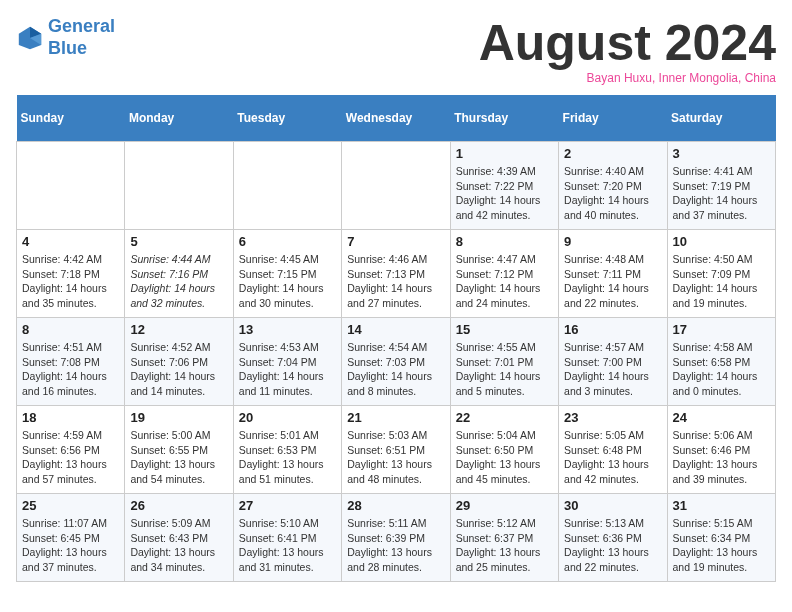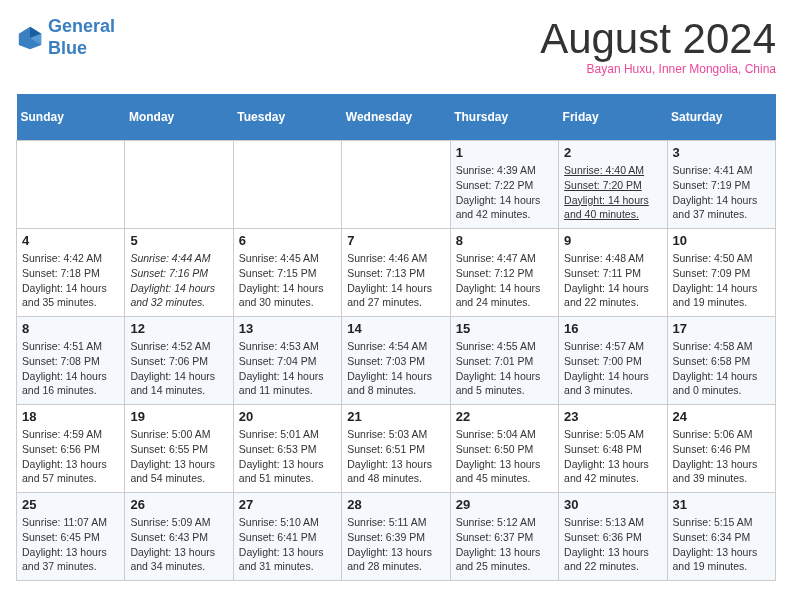--- a/index.html
+++ b/index.html
@@ -7,21 +7,21 @@
       font-family: Arial, sans-serif;
       background: #fff;
       width: 792px;
       min-height: 612px;
       padding: 16px;
     }
     .header {
       display: flex;
       justify-content: space-between;
       align-items: flex-start;
-      margin-bottom: 18px;
+      margin-bottom: 10px;
     }
     .logo {
       display: flex;
       align-items: center;
     }
     .logo-text {
       font-size: 18px;
       font-weight: bold;
       color: #333;
       line-height: 1.2;
@@ -31,22 +31,22 @@
     }
     .logo-icon {
       width: 28px;
       height: 28px;
       margin-right: 4px;
     }
     .title-block {
       text-align: right;
     }
     .month-title {
-      font-size: 42px;
-      font-weight: 400;
+      font-size: 50px;
+      font-weight: 700;
       color: #333;
       line-height: 1.1;
     }
     .location-title {
       font-size: 12px;
       color: #ec4899;
     }
     table {
       width: 100%;
       border-collapse: collapse;
@@ -127,21 +127,21 @@
         <td class="empty-cell"></td>
         <td>
           <div class="day-num">1</div>
           <div class="day-info" style="white-space: pre-line;">Sunrise: 4:39 AM
 Sunset: 7:22 PM
 Daylight: 14 hours
 and 42 minutes.</div>
         </td>
         <td>
           <div class="day-num">2</div>
-          <div class="day-info" style="white-space: pre-line; text-decoration: underline;">Sunrise: 4:40 AM
+          <div class="day-info" style="white-space: pre-line;">Sunrise: 4:40 AM
 Sunset: 7:20 PM
 Daylight: 14 hours
 and 40 minutes.</div>
         </td>
         <td>
           <div class="day-num">3</div>
           <div class="day-info" style="white-space: pre-line;">Sunrise: 4:41 AM
 Sunset: 7:19 PM
 Daylight: 14 hours
 and 37 minutes.</div>

